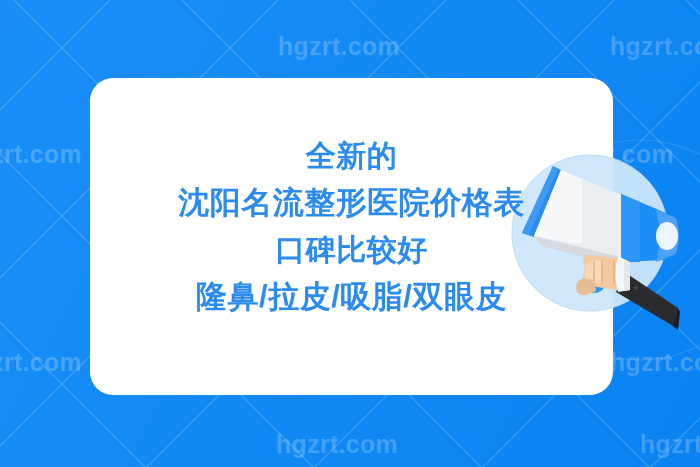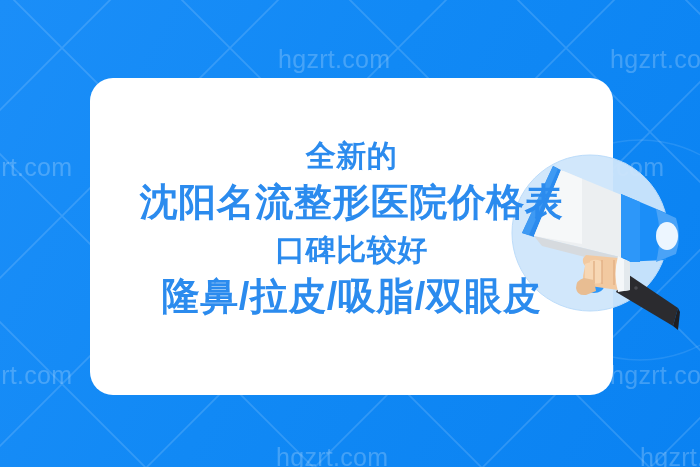--- a/index.html
+++ b/index.html
@@ -27,25 +27,24 @@
   #wm-text {
     position: absolute;
     inset: 0;
     pointer-events: none;
     z-index: 2;
   }
   .wm {
     position: absolute;
     font-family: "Liberation Sans", "DejaVu Sans", sans-serif;
     font-size: 25px;
-    font-weight: 400;
+    font-weight: 700;
     letter-spacing: 0.3px;
     color: rgba(255,255,255,0.22);
     white-space: nowrap;
-    margin-top: 13px;
   }
 
   
   #card {
     position: absolute;
     left: 90px;
     top: 78px;
     width: 523px;
     height: 317px;
     background: #ffffff;
@@ -82,21 +81,21 @@
   .hl-line {
     color: #2b8bee;
     font-weight: 700;
     font-size: 30px;
     line-height: 47px;
     letter-spacing: 0.5px;
     white-space: nowrap;
     text-align: center;
   }
   .hl-line.wide {
-    font-size: 38px;
+    font-size: 31px;
   }
 </style>
 </head>
 <body>
 
 <div id="stage">
 
   <svg id="wm-lines" width="700" height="467" viewBox="0 0 700 467">
     <defs>
       <pattern id="lattice" width="168" height="168" patternUnits="userSpaceOnUse" patternTransform="translate(-22,-36)">

